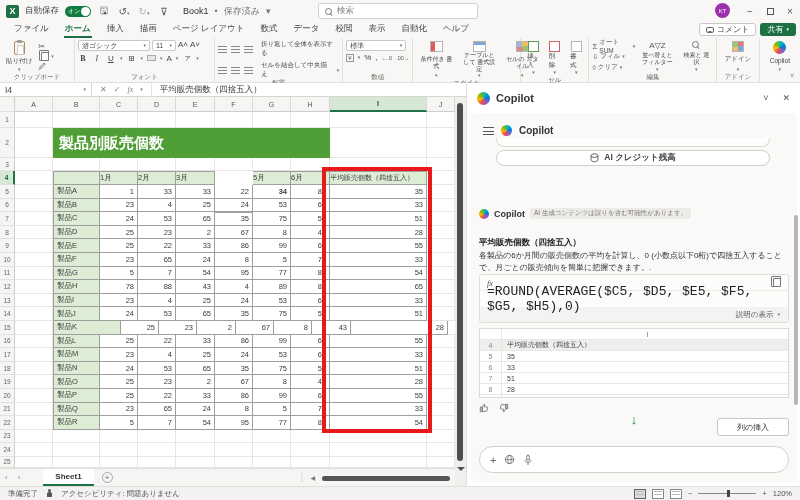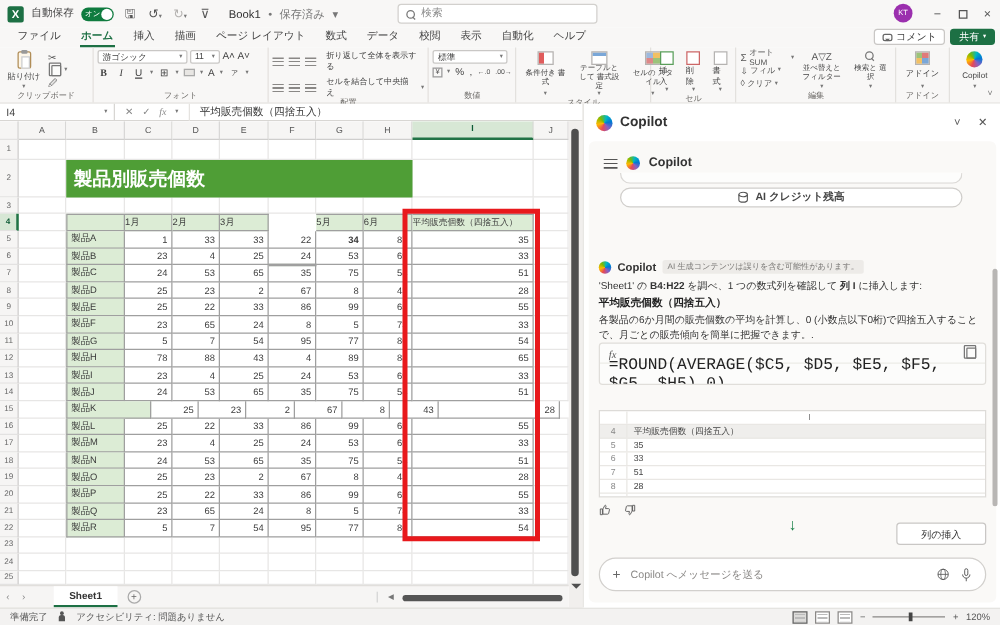--- a/index.html
+++ b/index.html
@@ -816,29 +816,32 @@
           <ellipse cx="4.5" cy="2.6" rx="3.4" ry="1.8" fill="none" stroke="#555" stroke-width="0.9"></ellipse>
           <path d="M1.1 2.6 v4.3 c0 1 1.5 1.8 3.4 1.8 s3.4-.8 3.4-1.8 V2.6" fill="none" stroke="#555" stroke-width="0.9"></path>
         </svg>
         <span>AI クレジット残高</span>
       </div>
       <div class="resprow">
         <span class="conic resplogo"></span>
         <span class="respname">Copilot</span>
         <span class="disclaim">AI 生成コンテンツは誤りを含む可能性があります。</span>
       </div>
-      <div class="intro" id="intro-line"><span>'Sheet1' の </span><span style="font-weight: bold;">B4:H22</span><span> を調べ、1 つの数式列を確認して </span><span style="font-weight: bold;">列 I</span><span> に挿入します:</span></div>
       <div class="rtitle">平均販売個数（四捨五入）</div>
       <div class="rdesc">各製品の6か月間の販売個数の平均を計算し、0 (小数点以下0桁)で四捨五入することで、月ごとの販売傾向を簡単に把握できます。.</div>
       <div class="fcard">
         <div class="fchead">
           <span class="fx">fx</span>
           <span class="copyic"></span>
         </div>
         <div class="fbody">=ROUND(AVERAGE($C5, $D5, $E5, $F5, $G5, $H5),0)</div>
+        <div class="cfoot">
+          <span>説明の表示</span>
+            <span class="caret">▾</span>
+        </div>
       </div>
       <div class="ptable" id="preview-table">
           <div class="prow phr">
             <div class="pnum"></div>
             <div class="pval">I</div>
           </div>
           <div class="prow hl">
             <div class="pnum">4</div>
             <div class="pval">平均販売個数（四捨五入）</div>
           </div>
@@ -868,21 +871,20 @@
           <path d="M3 10h4v11H3z M8 20h9c1 0 1.8-.6 2-1.5l1.6-7c.3-1.1-.6-2.2-1.8-2.2H13l1-4.6C14.3 3.3 12.5 2.4 11.5 3.5L8 10z" fill="none" stroke="#555" stroke-width="1.7"></path>
         </svg>
         <svg width="10" height="10" viewBox="0 0 24 24" style="transform:rotate(180deg)">
           <path d="M3 10h4v11H3z M8 20h9c1 0 1.8-.6 2-1.5l1.6-7c.3-1.1-.6-2.2-1.8-2.2H13l1-4.6C14.3 3.3 12.5 2.4 11.5 3.5L8 10z" fill="none" stroke="#555" stroke-width="1.7"></path>
         </svg>
       </div>
       <div class="garrow">↓</div>
       <div class="insbtn">列の挿入</div>
       <div class="chatin">
         <span class="plus">+</span>
-        <span class="chatph">Copilot へメッセージを送る</span>
         <svg width="11" height="11" viewBox="0 0 24 24">
           <circle cx="12" cy="12" r="9" fill="none" stroke="#555" stroke-width="1.6"></circle>
           <ellipse cx="12" cy="12" rx="4" ry="9" fill="none" stroke="#555" stroke-width="1.4"></ellipse>
           <path d="M3 12h18" stroke="#555" stroke-width="1.4"></path>
         </svg>
         <svg width="10" height="12" viewBox="0 0 24 28">
           <rect x="9" y="2" width="6" height="13" rx="3" fill="none" stroke="#555" stroke-width="1.8"></rect>
           <path d="M5 13c0 4 3 7 7 7s7-3 7-7 M12 20v6" fill="none" stroke="#555" stroke-width="1.8"></path>
         </svg>
       </div>

